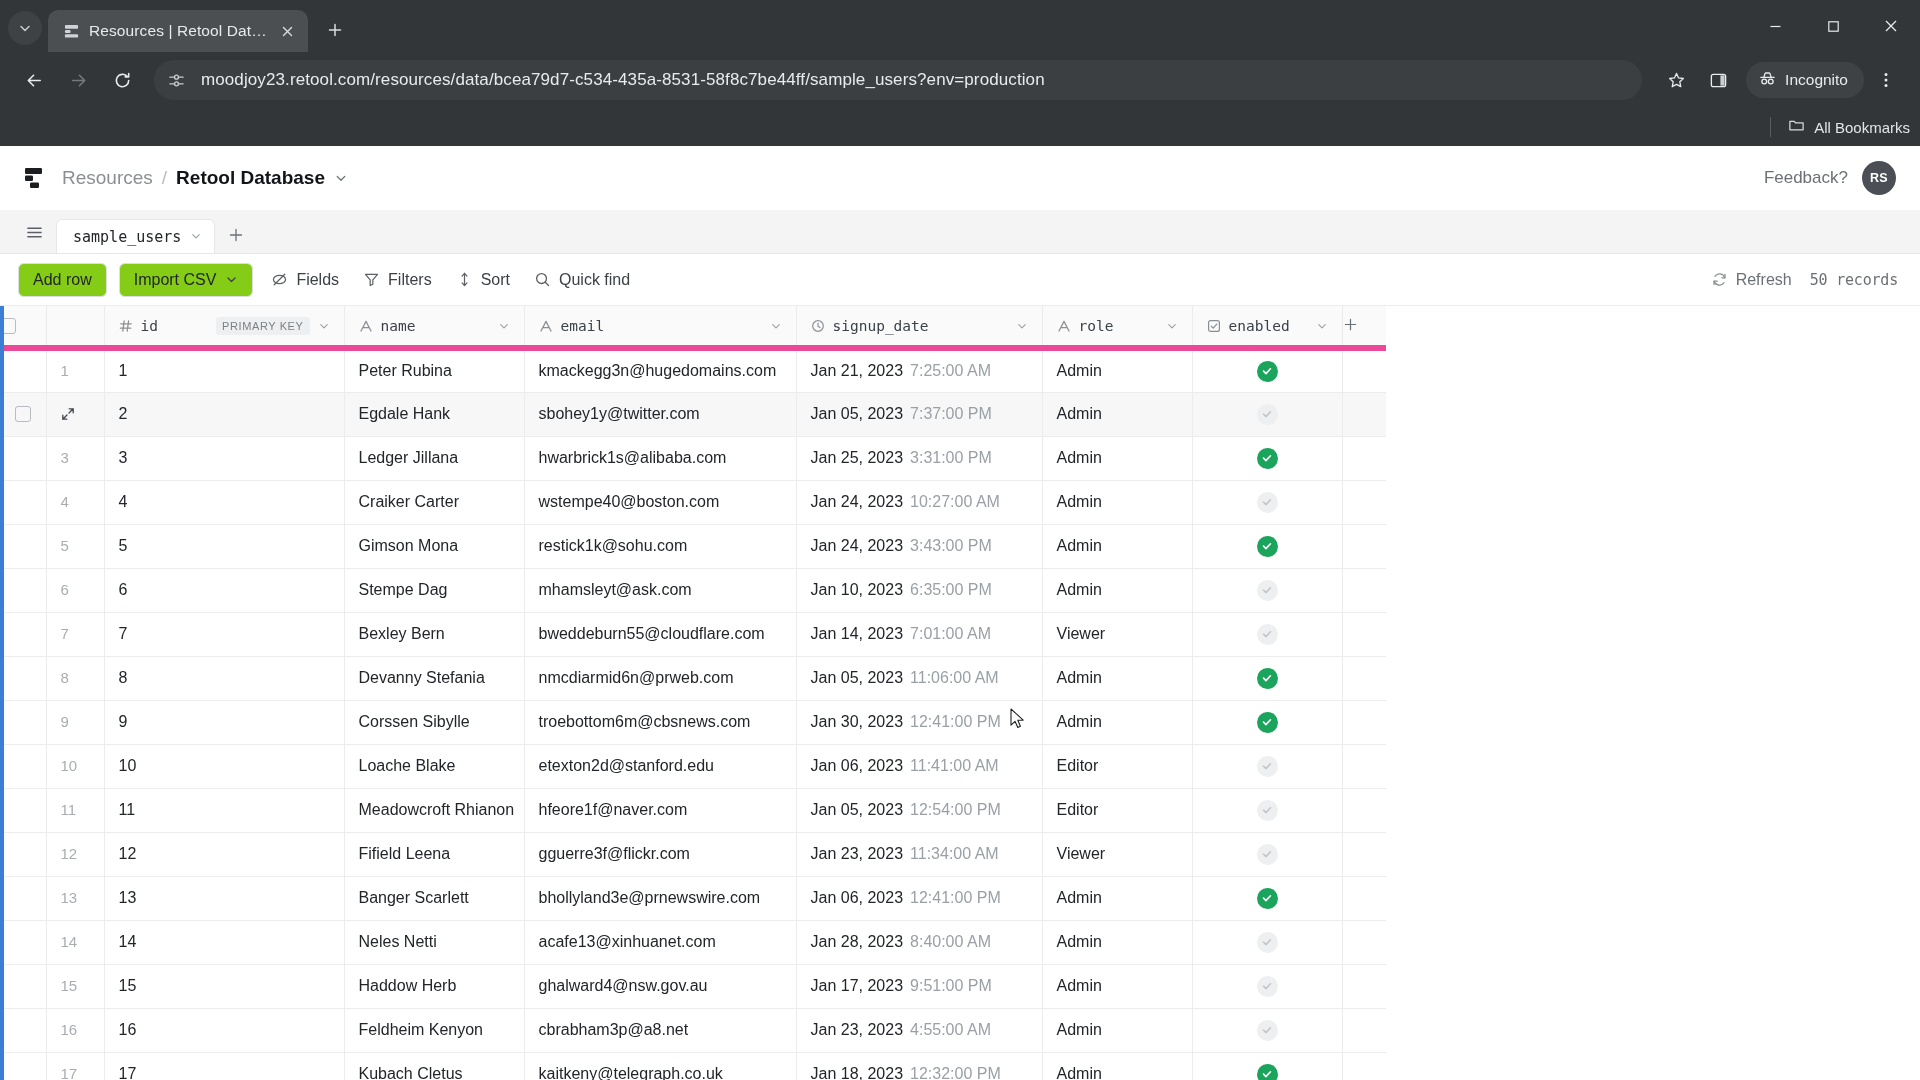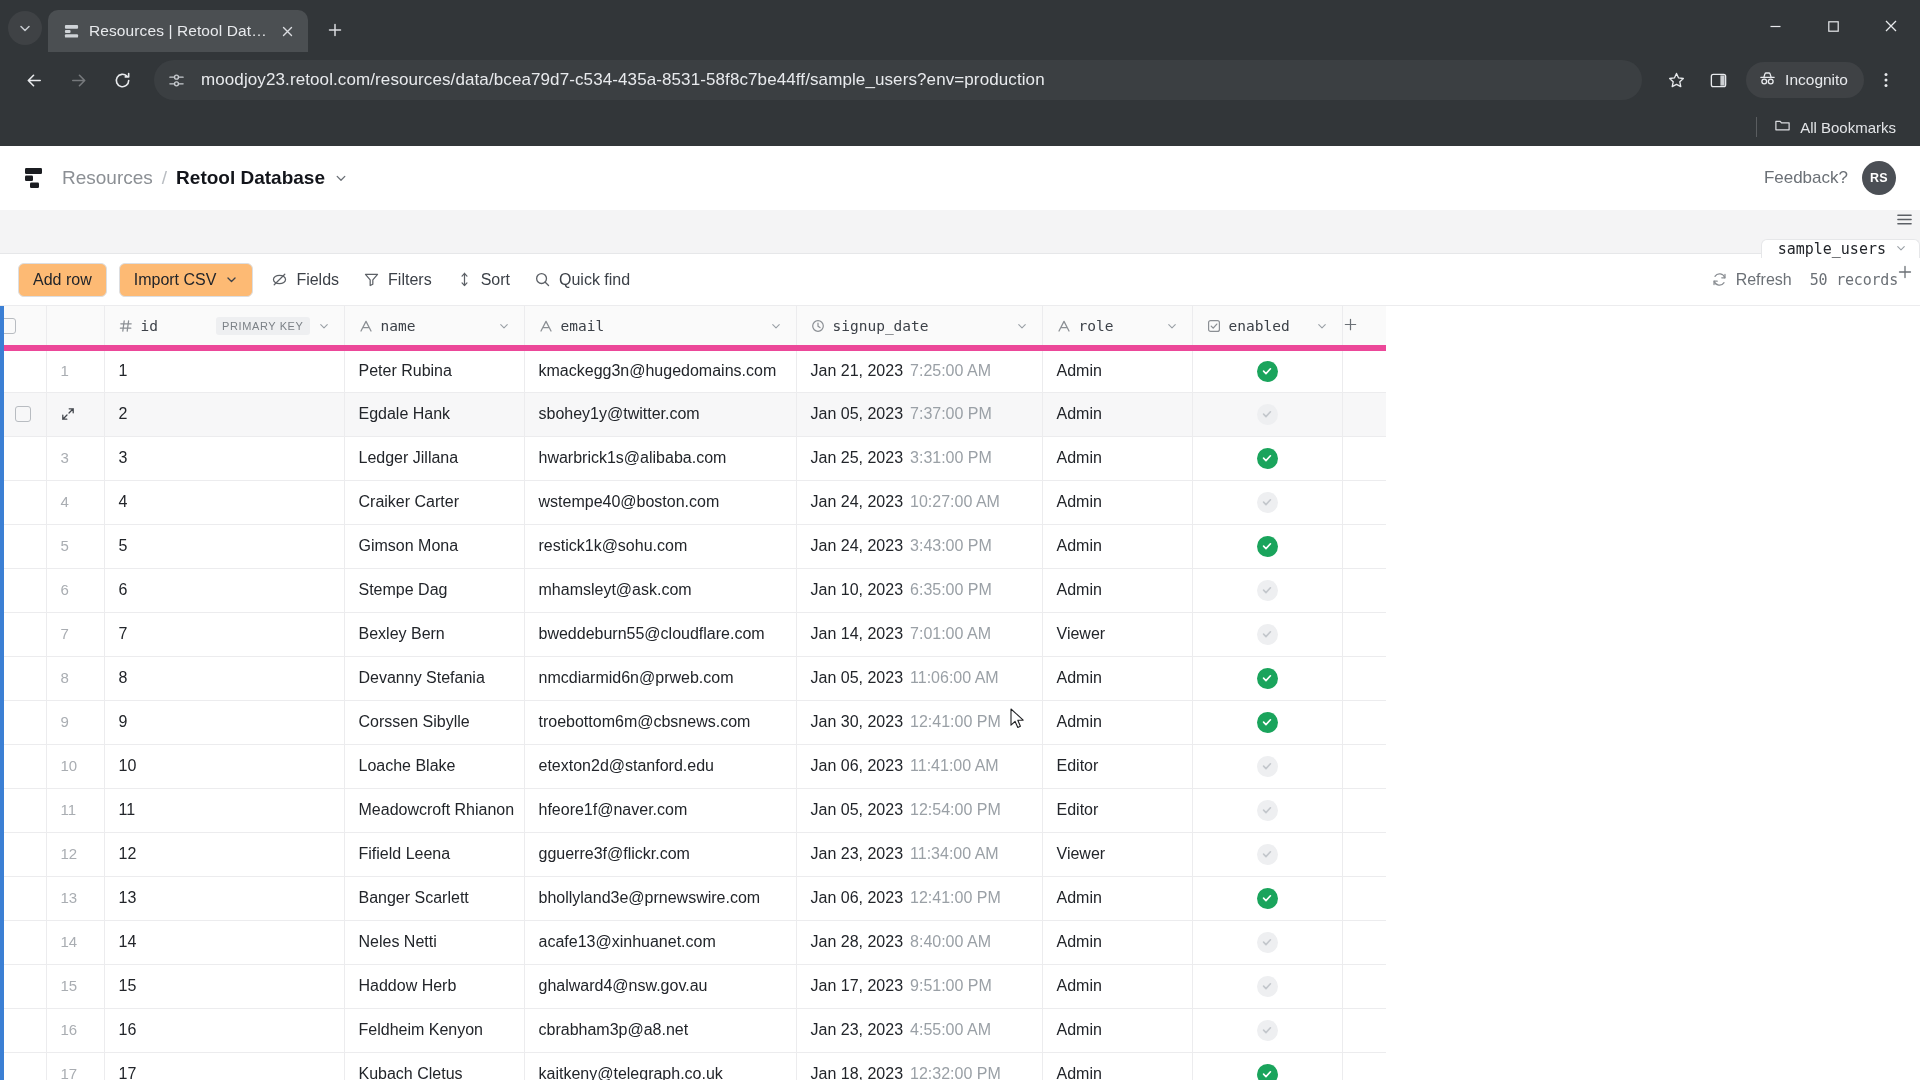--- a/index.html
+++ b/index.html
@@ -144,21 +144,21 @@
     font-size: 15.5px;
     margin-left: 6px;
     flex: 0 0 auto;
   }
   .bookmarks-row {
     height: 38px;
     background: #323639;
     display: flex;
     align-items: center;
     justify-content: flex-end;
-    padding-right: 24px;
+    padding-right: 10px;
     gap: 9px;
   }
   .bm-sep { width:1px; height:20px; background:#5a5d60; margin-right: 8px; }
   .bm-label { color: #e3e5e8; font-size: 15px; }
 
   
   .app { background: #fff; height: calc(1080px - 146px); overflow: hidden; }
 
   .app-header {
     height: 64px;
@@ -188,21 +188,20 @@
 
   .tabs-bar {
     height: 44px;
     display: flex;
     align-items: flex-end;
     padding-left: 18px;
     gap: 6px;
     background: #f4f4f5;
     border-bottom: 1px solid #e6e7e9;
     position: relative;
-    flex-direction: column;
   }
   .hamburger {
     width: 32px; height: 34px;
     display: flex; align-items: center; justify-content: center;
     color: #5c6066;
     margin-bottom: 4px;
   }
   .sheet-tab {
     height: 34px;
     background: #fff;
@@ -230,21 +229,21 @@
     align-items: center;
     padding: 0 22px 0 18px;
     gap: 12px;
     border-bottom: 1px solid #ececee;
     background: #fff;
   }
   .btn {
     height: 34px;
     border: 1px solid #dcdee1;
     border-radius: 6px;
-    background: #fdba74;
+    background: #84cc16;
     display: flex; align-items: center;
     gap: 9px;
     padding: 0 14px;
     font-size: 16px;
     color: #22252a;
   }
   .tool-link {
     display: flex; align-items: center;
     gap: 8px;
     font-size: 16px;

